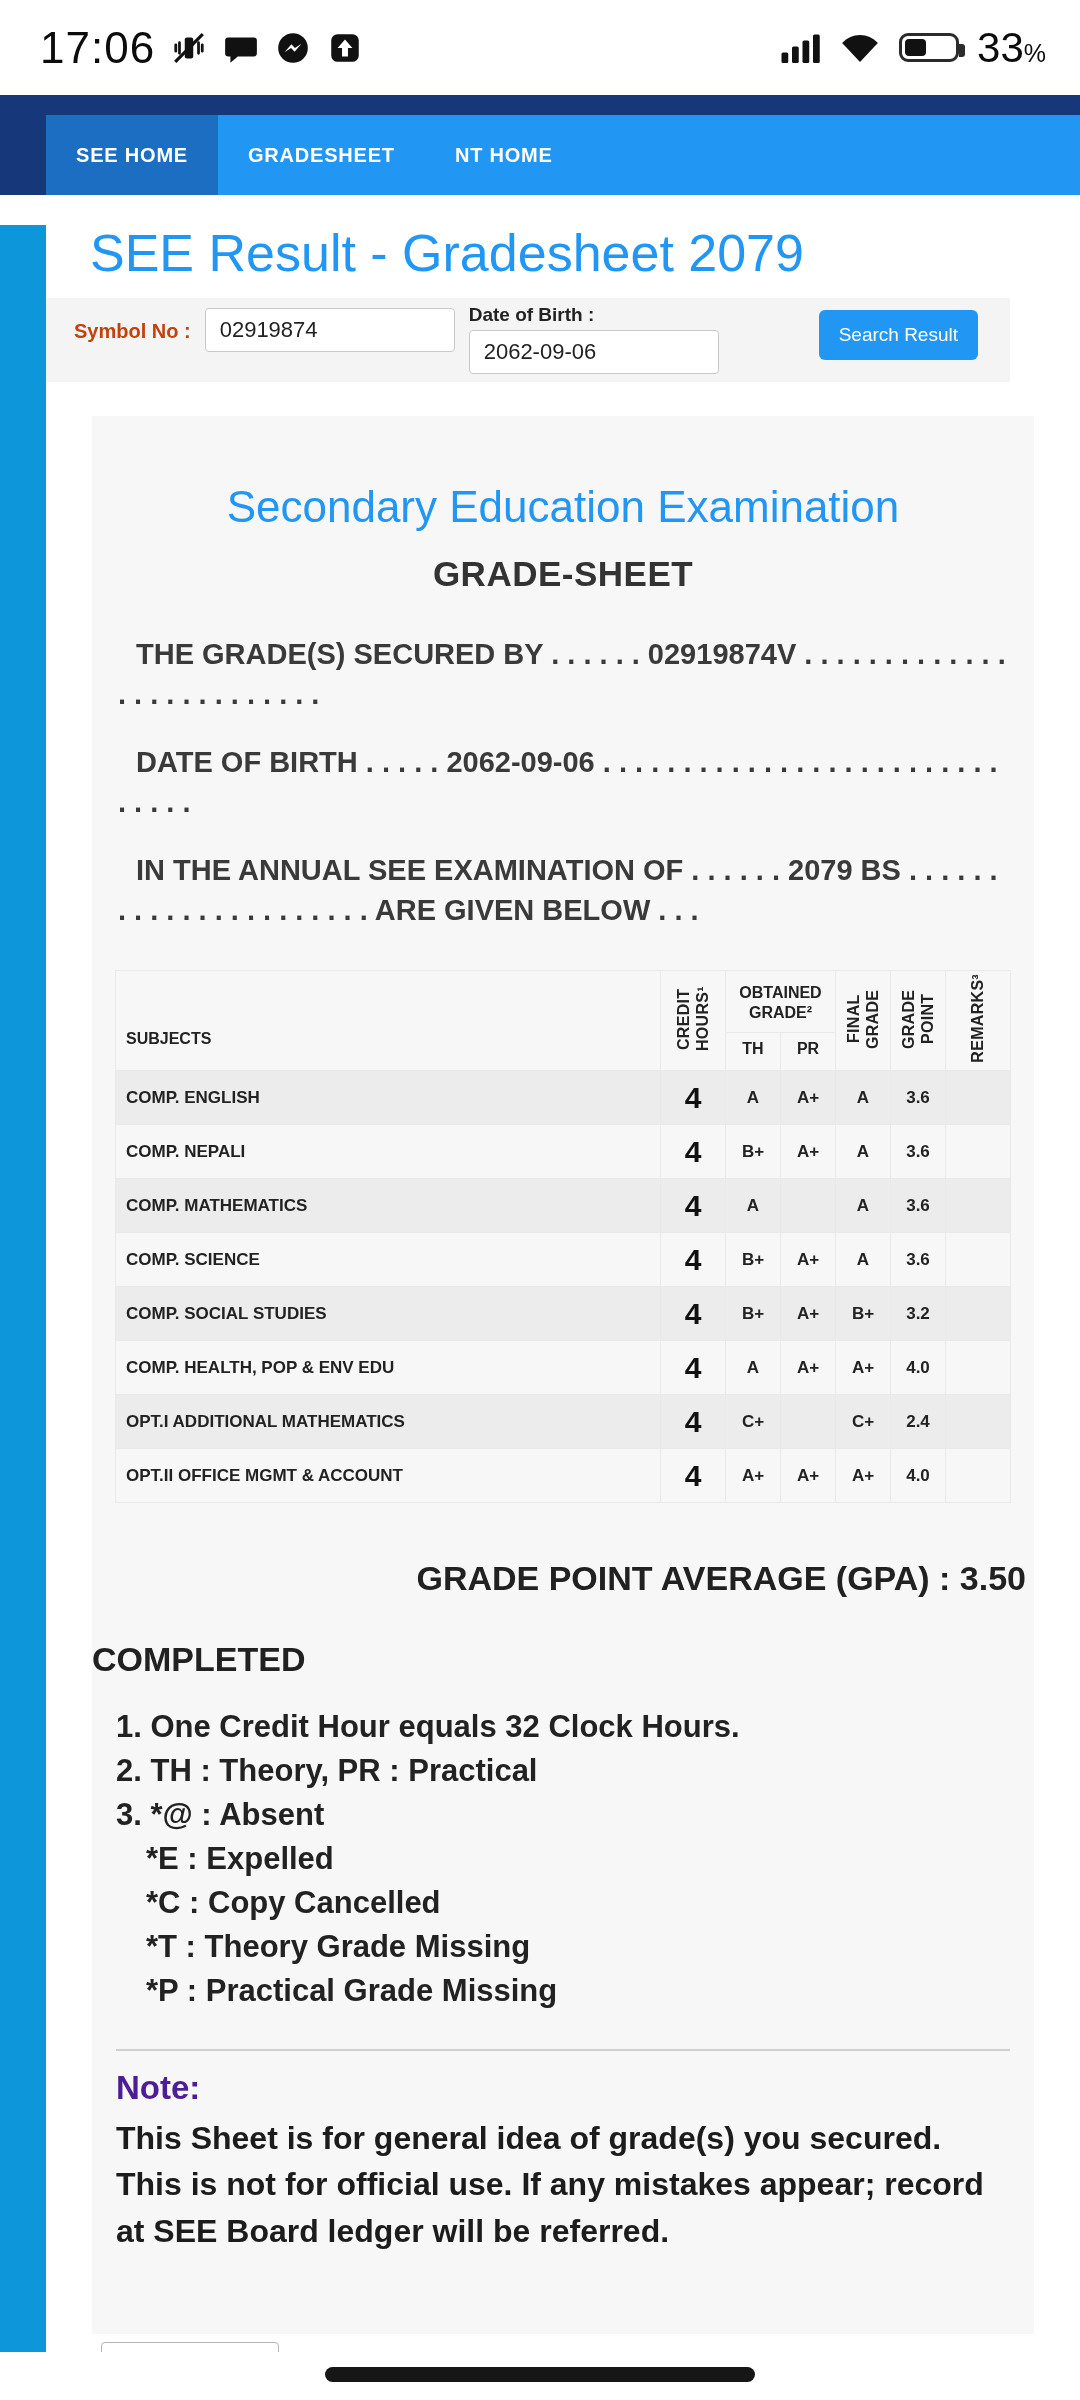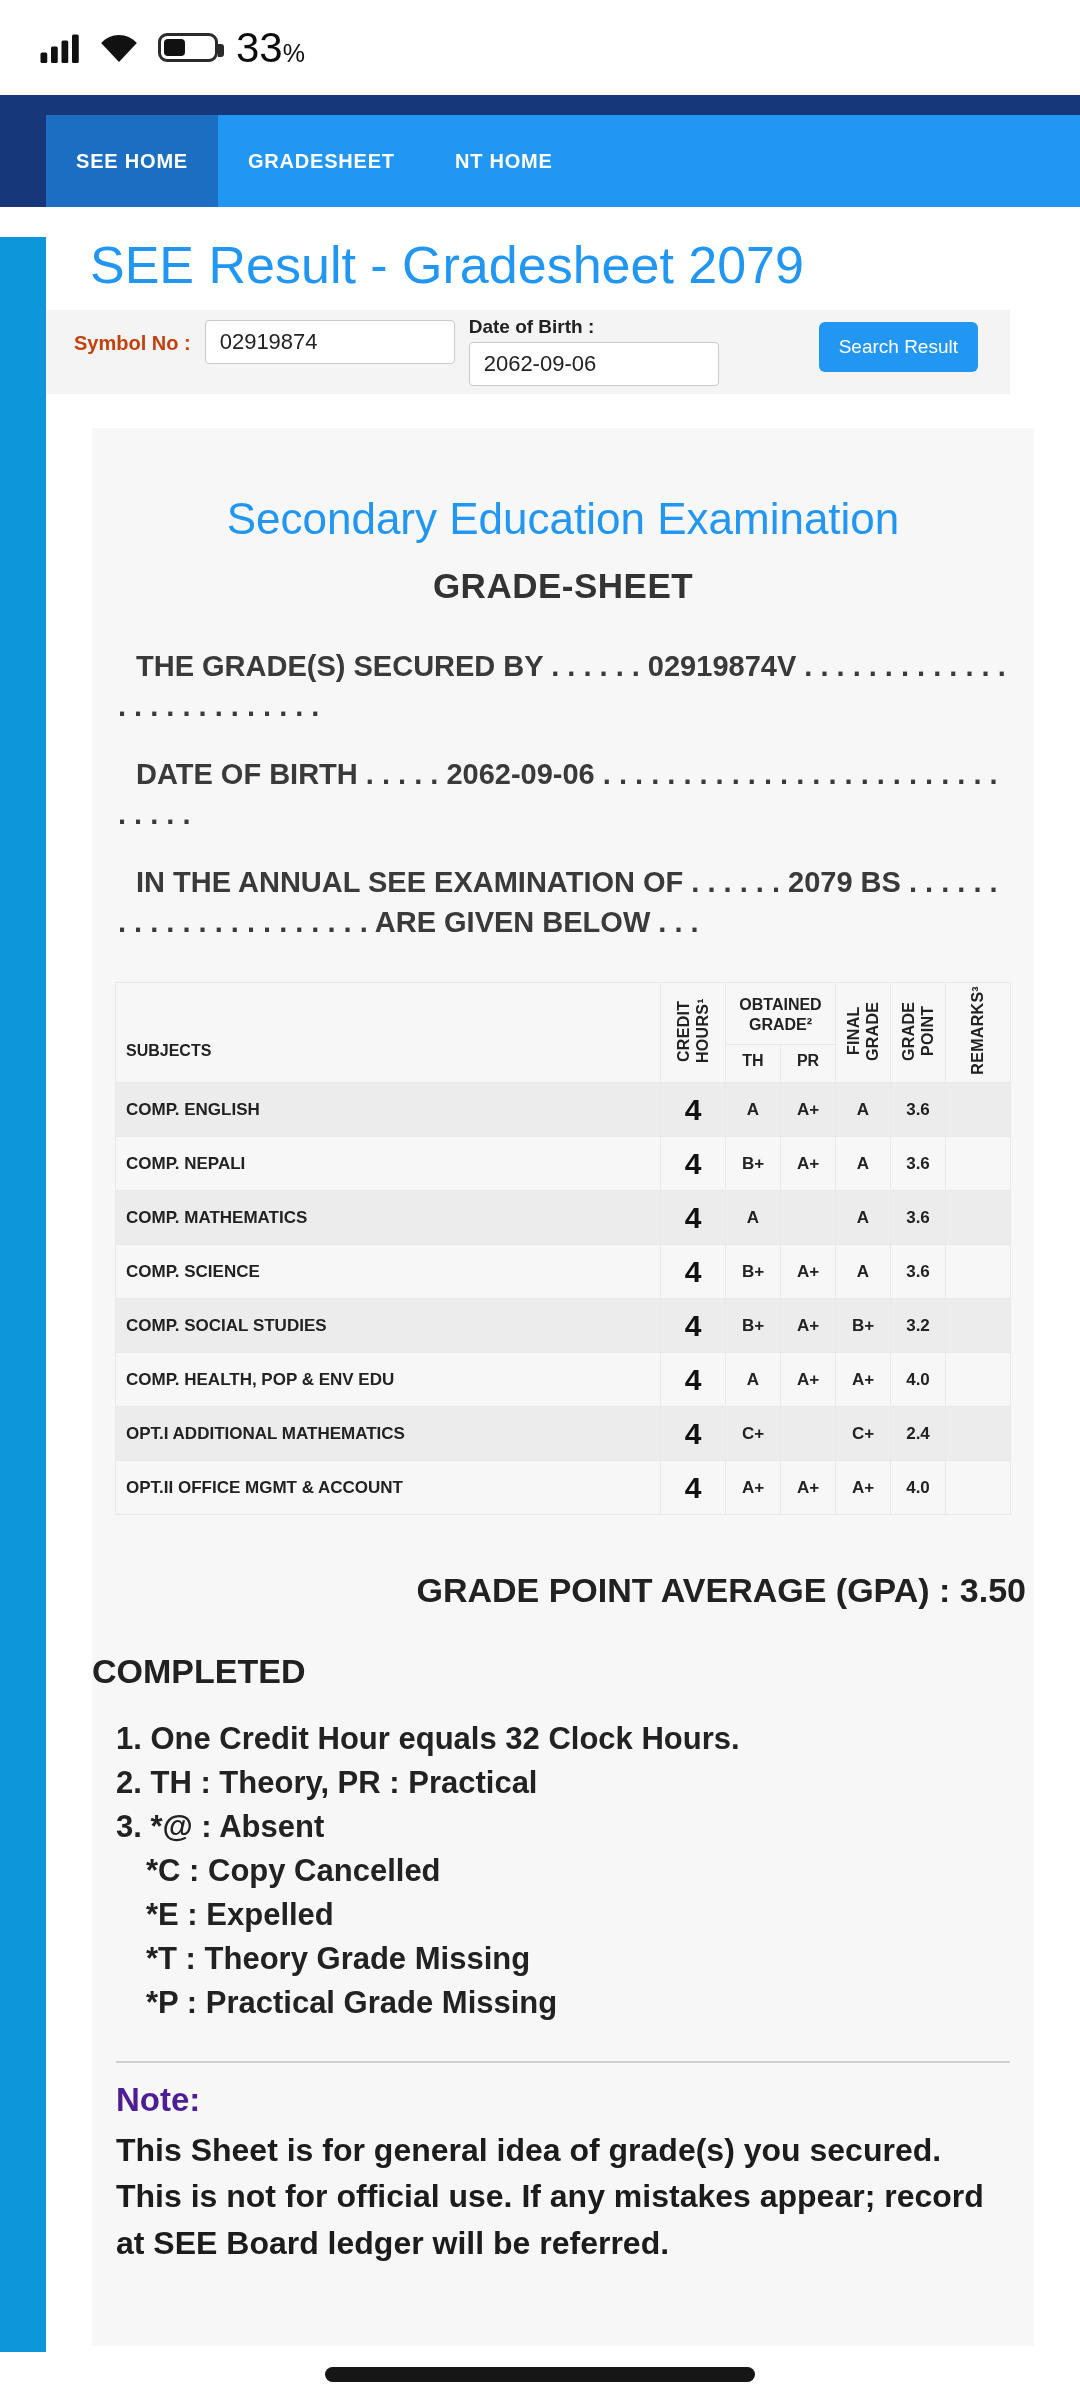--- a/index.html
+++ b/index.html
@@ -17,21 +17,21 @@
     border-radius:9px; display:inline-block; }
   .battery-fill { position:absolute; left:3px; top:3px; bottom:3px; width:38%; background:#111;
     border-radius:4px; }
   .battery-nub { position:absolute; right:-9px; top:8px; width:6px; height:13px; background:#2b2b2b;
     border-radius:0 3px 3px 0; }
   .percent { font-size:42px; color:#0c0c0c; }
   .percent .pc { font-size:25px; }
 
   
   .top-strip { height:20px; background:#17377b; }
-  .navbar { position:relative; height:92px; background:#2196f3; display:flex; align-items:stretch;
+  .navbar { position:relative; height:80px; background:#2196f3; display:flex; align-items:stretch;
     padding-left:46px; }
   .nav-left-edge { position:absolute; left:0; top:0; bottom:0; width:46px; background:#17377b; }
   .tab { display:flex; align-items:center; padding:0 30px; color:#ffffff; font-size:20px;
     font-weight:700; letter-spacing:.8px; cursor:pointer; }
   .tab.active { background:#1b6ec2; }
 
   
   .page-body { position:relative; }
   .left-strip { position:absolute; left:0; top:0; width:46px; height:2157px; background:#0d96d9; }
   .content { margin-left:46px; width:1034px; background:#fff; }
@@ -96,20 +96,47 @@
   .gesture-bar { position:absolute; left:0; bottom:0; width:1080px; height:48px; background:#fff;
     display:flex; justify-content:center; }
   .pill { margin-top:15px; width:430px; height:15px; border-radius:9px; background:#161616; }
 </style>
 </head>
 <body>
 
 <div class="screen">
 
   <div class="status-bar">
+    <div class="status-left">
+      <span class="time">17:06</span>
+      <span class="sicon">
+        <svg width="36" height="36" viewBox="0 0 34 34">
+          <rect x="13" y="7" width="8" height="20" rx="2" fill="#111"></rect>
+          <path d="M8 12 v10 M26 12 v10 M4.5 14 v6 M29.5 14 v6" stroke="#111" stroke-width="2.6" fill="none" stroke-linecap="round"></path>
+          <line x1="4" y1="30" x2="30" y2="4" stroke="#111" stroke-width="3"></line>
+        </svg>
+      </span>
+      <span class="sicon">
+        <svg width="36" height="36" viewBox="0 0 34 34">
+          <path d="M5 7 h24 a3 3 0 0 1 3 3 v12 a3 3 0 0 1 -3 3 H14 l-7 6 v-6 H5 a3 3 0 0 1 -3 -3 V10 a3 3 0 0 1 3 -3 Z" fill="#111"></path>
+        </svg>
+      </span>
+      <span class="sicon">
+        <svg width="36" height="36" viewBox="0 0 34 34">
+          <circle cx="17" cy="17" r="14" fill="#111"></circle>
+          <path d="M9 21 L15.5 13.5 L18.8 17 L25 13 L18.5 20.5 L15.2 17 Z" fill="#fff"></path>
+        </svg>
+      </span>
+      <span class="sicon">
+        <svg width="36" height="36" viewBox="0 0 34 34">
+          <rect x="4" y="4" width="26" height="26" rx="6" fill="#111"></rect>
+          <path d="M17 9 l7 8 h-4.2 v8 h-5.6 v-8 H10 Z" fill="#fff"></path>
+        </svg>
+      </span>
+    </div>
     <div class="status-right">
       <span class="sicon">
         <svg width="40" height="30" viewBox="0 0 26 20">
           <rect x="0" y="13" width="4.5" height="7" rx="1" fill="#111"></rect>
           <rect x="7" y="9" width="4.5" height="11" rx="1" fill="#111"></rect>
           <rect x="14" y="5" width="4.5" height="15" rx="1" fill="#111"></rect>
           <rect x="21" y="1" width="4.5" height="19" rx="1" fill="#111"></rect>
         </svg>
       </span>
       <span class="sicon">
@@ -259,22 +286,22 @@
           </tbody>
         </table>
 
         <div class="gpa-line">GRADE POINT AVERAGE (GPA) : 3.50</div>
         <div class="completed">COMPLETED</div>
 
         <div class="footnotes">
           <div class="fn">1. One Credit Hour equals 32 Clock Hours.</div>
           <div class="fn">2. TH : Theory, PR : Practical</div>
           <div class="fn">3. *@ : Absent</div>
+          <div class="fn indent">*E : Expelled</div>
           <div class="fn indent">*C : Copy Cancelled</div>
-          <div class="fn indent">*E : Expelled</div>
           <div class="fn indent">*T : Theory Grade Missing</div>
           <div class="fn indent">*P : Practical Grade Missing</div>
         </div>
 
         <hr class="note-divider">
         <div class="note-title">Note:</div>
         <p class="note-text">This Sheet is for general idea of grade(s) you secured. This is not for official use. If any mistakes appear; record at SEE Board ledger will be referred.</p>
       </div>
 
       <button class="print-btn">Print Gradesheet</button>

